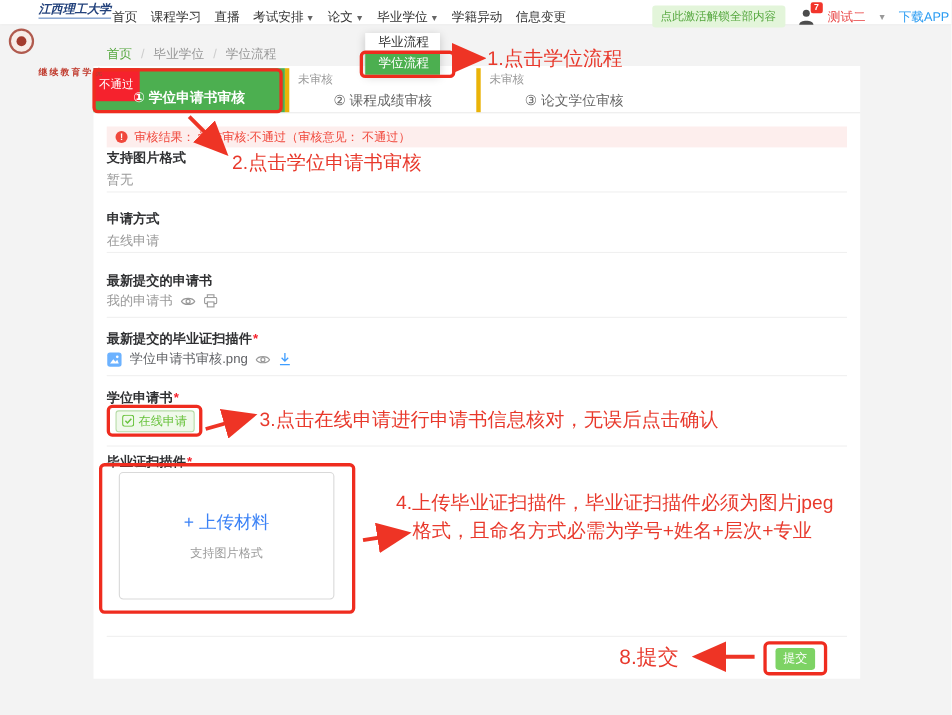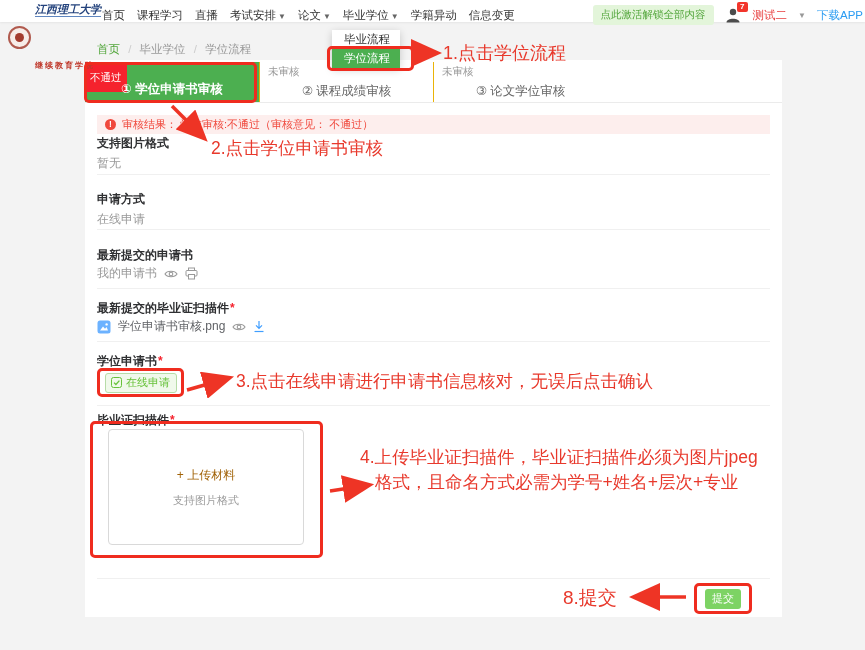--- a/index.html
+++ b/index.html
@@ -32,21 +32,21 @@
   
   .breadcrumb { position:absolute; left:97px; top:42px; font-size:11.5px; color:#999; z-index:2; }
   .crumb-home { color:#53a63c; cursor:pointer; }
   .crumb-sep { color:#ccc; margin:0 5px; }
 
   
   .card { position:absolute; left:85px; top:60px; width:697px; height:557px; background:#fff; z-index:1; }
 
   
   .tabs { position:absolute; left:0; top:2px; width:697px; height:41px; display:flex; border-bottom:1px solid #ebebeb; }
-  .tab { width:174px; position:relative; border-left:1px solid #eab308; cursor:pointer; }
+  .tab { width:174px; position:relative; border-left:4px solid #eab308; cursor:pointer; }
   .tab:first-child { border-left:none; }
   .tab-status { position:absolute; left:8px; top:3px; font-size:10.5px; color:#999; }
   .tab-label { position:absolute; left:0; right:0; top:21px; text-align:center; font-size:12.5px; color:#666; }
   .tab.active { background:#4caf50; }
   .tab.active .tab-label { color:#fff; font-weight:bold; top:19px; }
   .tab.active .tab-status { left:0; top:0; background:#f5222d; color:#fff; padding:8px 5px; line-height:14px; font-size:10.5px; }
 
   
   .alert { position:absolute; left:12px; top:55px; width:673px; height:19px; background:#fdeeed; display:flex; align-items:center; gap:6px; padding-left:8px; }
   .alert-ico { width:11px; height:11px; border-radius:50%; background:#f0483c; color:#fff; font-size:8.5px; font-weight:bold; text-align:center; line-height:11px; flex:none; }
@@ -59,21 +59,21 @@
   .hr { position:absolute; left:12px; width:673px; border-top:1px solid #f0f0f0; }
   .icon-row { display:flex; align-items:center; gap:7px; }
   .fname { color:#606266; }
   .ico-btn { display:inline-flex; cursor:pointer; }
 
   
   .btn-online { width:72px; height:20px; background:#f0f9eb; border:1px solid #b7dca8; border-radius:3px; color:#67c23a; font-size:11px; display:flex; align-items:center; justify-content:center; gap:4px; cursor:pointer; }
 
   
   .upload-box { position:absolute; left:23px; top:369px; width:196px; height:116px; background:#fff; border:1px solid #d9d9d9; border-radius:4px; display:flex; flex-direction:column; align-items:center; justify-content:center; gap:9px; cursor:pointer; }
-  .up-main { font-size:12px; color:#a16207; }
+  .up-main { font-size:16px; color:#3b82f6; }
   .up-hint { font-size:11px; color:#9b9b9b; }
 
   
   .btn-submit { width:36px; height:20px; background:#7dd364; border:none; border-radius:3px; color:#fff; font-size:11px; cursor:pointer; }
 
   
   .anno-box { position:absolute; border:3px solid #ef2c1f; border-radius:5px; z-index:40; pointer-events:none; }
   .anno-txt { position:absolute; color:#e8392c; z-index:42; white-space:nowrap; pointer-events:none; }
   #arrows { position:absolute; left:0; top:0; z-index:41; pointer-events:none; }
 </style>

